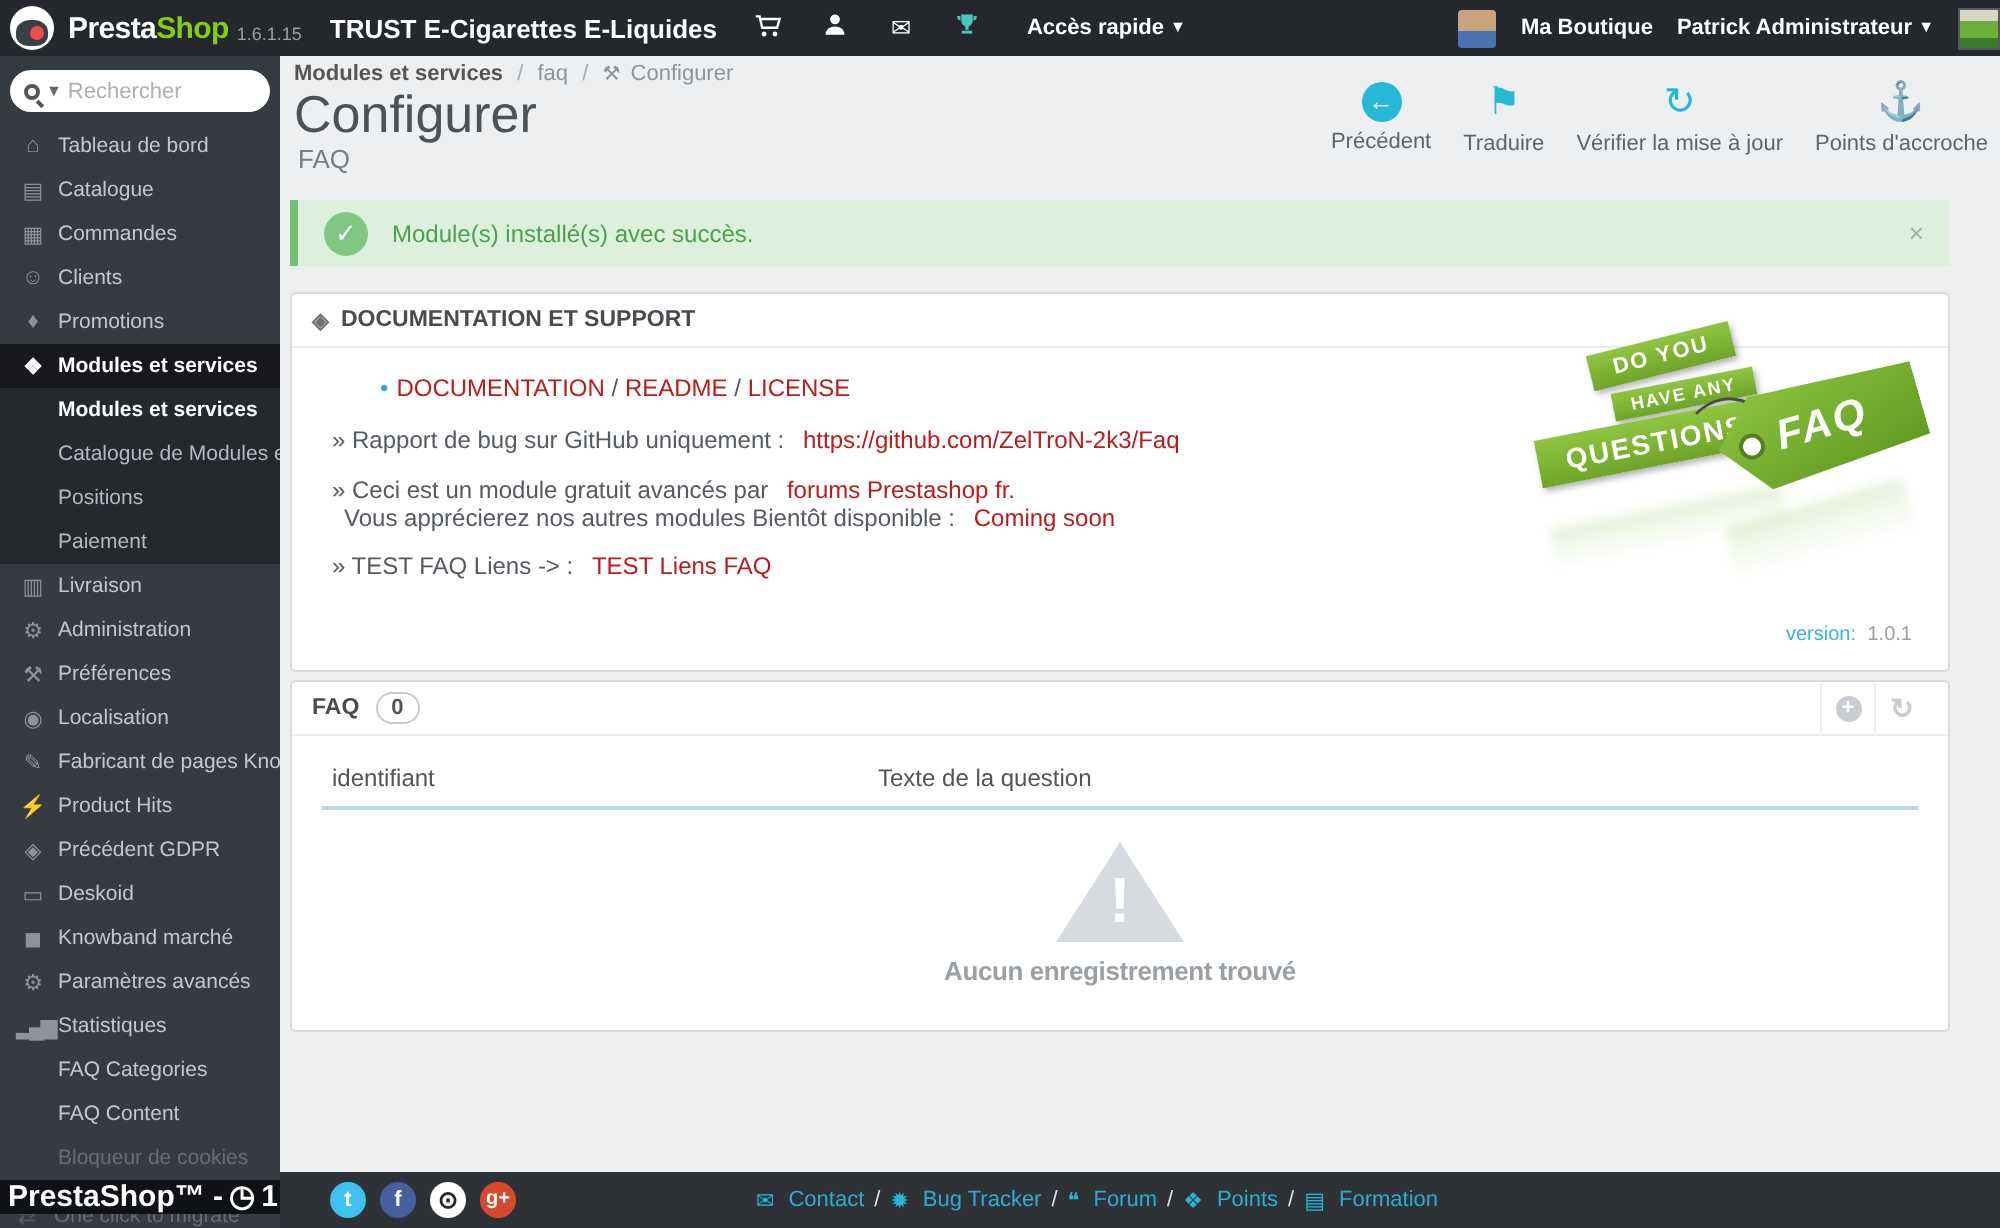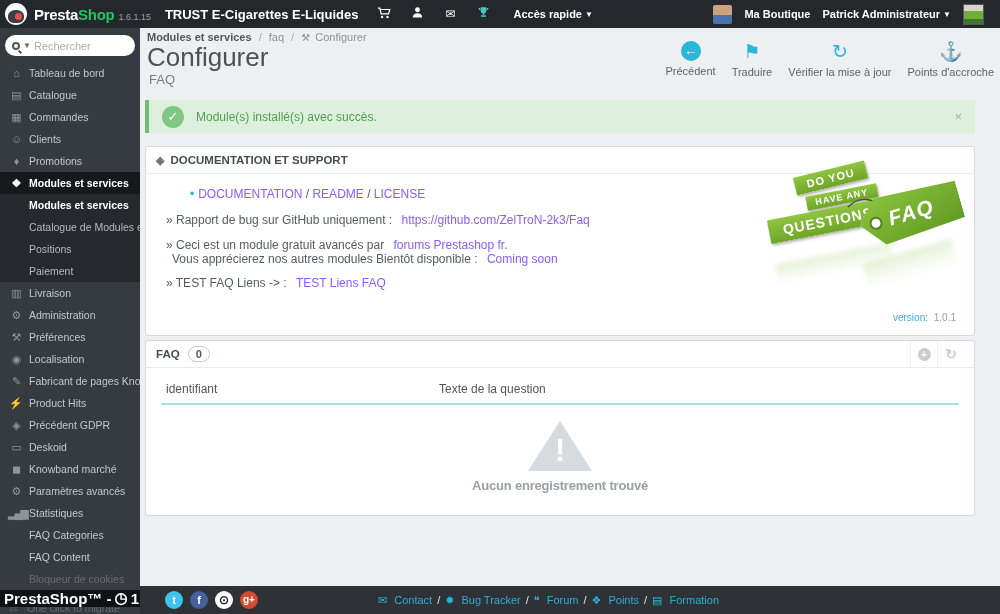--- a/index.html
+++ b/index.html
@@ -10,28 +10,28 @@
   
   .topbar { position:absolute; left:0; top:0; width:1000px; height:28px; background:#24272c;
             display:flex; align-items:center; color:#fff; z-index:40; }
   .logo-circle { width:22px; height:22px; border-radius:50%; background:#fff; margin:0 7px 0 5px;
                  position:relative; overflow:hidden; flex:none; }
   .logo-circle .panda { position:absolute; left:3px; right:3px; bottom:2px; height:13px;
                         background:#3b3e45; border-radius:45% 45% 40% 40%; }
   .logo-circle .cheek { position:absolute; left:10px; bottom:5px; width:7px; height:7px;
                         background:#e94e4e; border-radius:50%; }
   .brand { font-weight:bold; font-size:15px; letter-spacing:-0.3px; }
-  .brand .shop { color:#22c55e; }
+  .brand .shop { color:#84cc16; }
   .brand-version { font-size:9px; color:#9aa0a6; margin:5px 0 0 4px; }
   .shopname { font-weight:bold; font-size:13px; margin-left:14px; cursor:pointer; }
   .topbar-icons { display:flex; gap:17px; margin-left:18px; align-items:center; }
   .tb-ic { width:16px; text-align:center; cursor:pointer; font-size:12px; color:#fff; }
   .quick-access { margin-left:22px; font-size:11px; font-weight:bold; cursor:pointer; }
   .caret { font-size:8px; vertical-align:1px; }
-  .topbar-right { margin-left:auto; display:flex; align-items:center; gap:12px; padding-right:16px;text-align:right; }
+  .topbar-right { margin-left:auto; display:flex; align-items:center; gap:12px; padding-right:0;text-align:right; }
   .avatar { width:19px; height:19px; flex:none; border-radius:2px;
             background:linear-gradient(180deg,#caa27d 0 55%,#4a72b0 55% 100%); cursor:pointer; }
   .tb-user, .tb-store { font-size:11px; font-weight:bold; cursor:pointer; white-space:nowrap; }
   .trust-logo { width:21px; height:21px; flex:none; border:1px solid #55585e; cursor:pointer;
                 background:linear-gradient(180deg,#d8d4c6 0 30%,#6fae3a 30% 75%,#3c7a2a 75% 100%); }
 
   
   .sidebar { position:absolute; left:0; top:28px; width:140px; bottom:0; background:#363a41; z-index:20; }
   .search-wrap { padding:7px 5px 6px 5px; }
   .search-box { background:#fff; border-radius:12px; height:21px; display:flex; align-items:center;
@@ -90,21 +90,21 @@
   .panel-header { height:27px; border-bottom:1px solid #e9eced; display:flex; align-items:center;
                   padding:0 10px; font-weight:bold; font-size:11.5px; color:#474c51; }
   .ph-icon { color:#6c7177; margin-right:6px; font-size:11px; }
 
   .panel.doc { top:118px; height:190px; }
   .doc-body { position:relative; padding:10px 0 0 20px; font-size:12px; line-height:13px; color:#565b61; }
   .doc-body .ln { margin-top:0; }
   .doc-links { margin:4px 0 0 24px; }
   .mt13 { margin-top:13px; } .mt1 { margin-top:1px; } .mt12 { margin-top:12px; } .mt11 { margin-top:11px; }
   .indent { padding-left:6px; }
-  .lnk { color:#8b5cf6; cursor:pointer; }
+  .lnk { color:#b91c1c; cursor:pointer; }
   .bullet { color:#2eacd4; margin-right:4px; }
   .doc-version { position:absolute; right:18px; bottom:12px; font-size:10px; }
   .doc-version .vl { color:#39b2d5; } .doc-version .vv { color:#9aa0a5; margin-left:3px; }
 
   
   .faq-art { position:absolute; right:12px; top:14px; width:200px; height:150px; }
   .rib { position:absolute; color:#fff; font-weight:bold; letter-spacing:1px;
          background:linear-gradient(180deg,#90c542,#6fa527);
          box-shadow:1px 2px 3px rgba(0,0,0,.3); }
   .rib1 { top:8px;  left:32px; transform:rotate(-14deg); font-size:11px; padding:3px 12px; }

